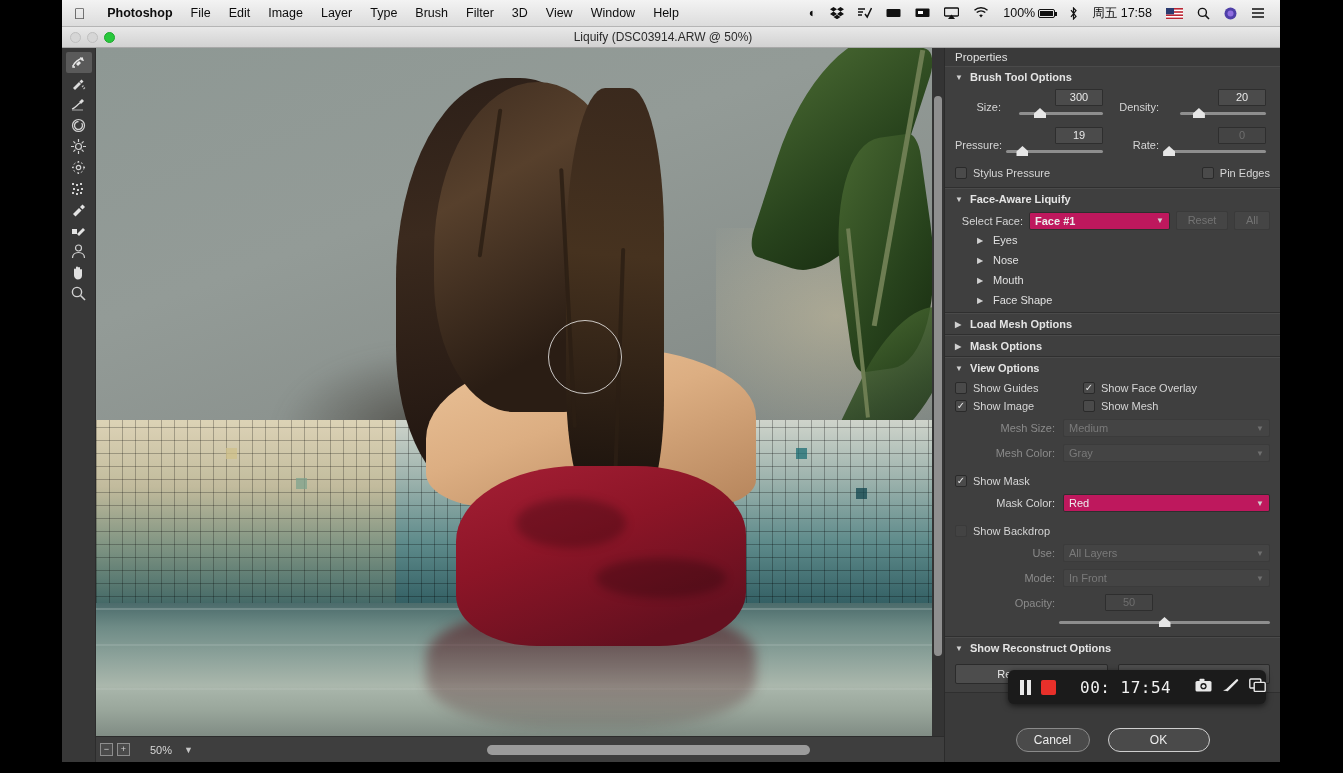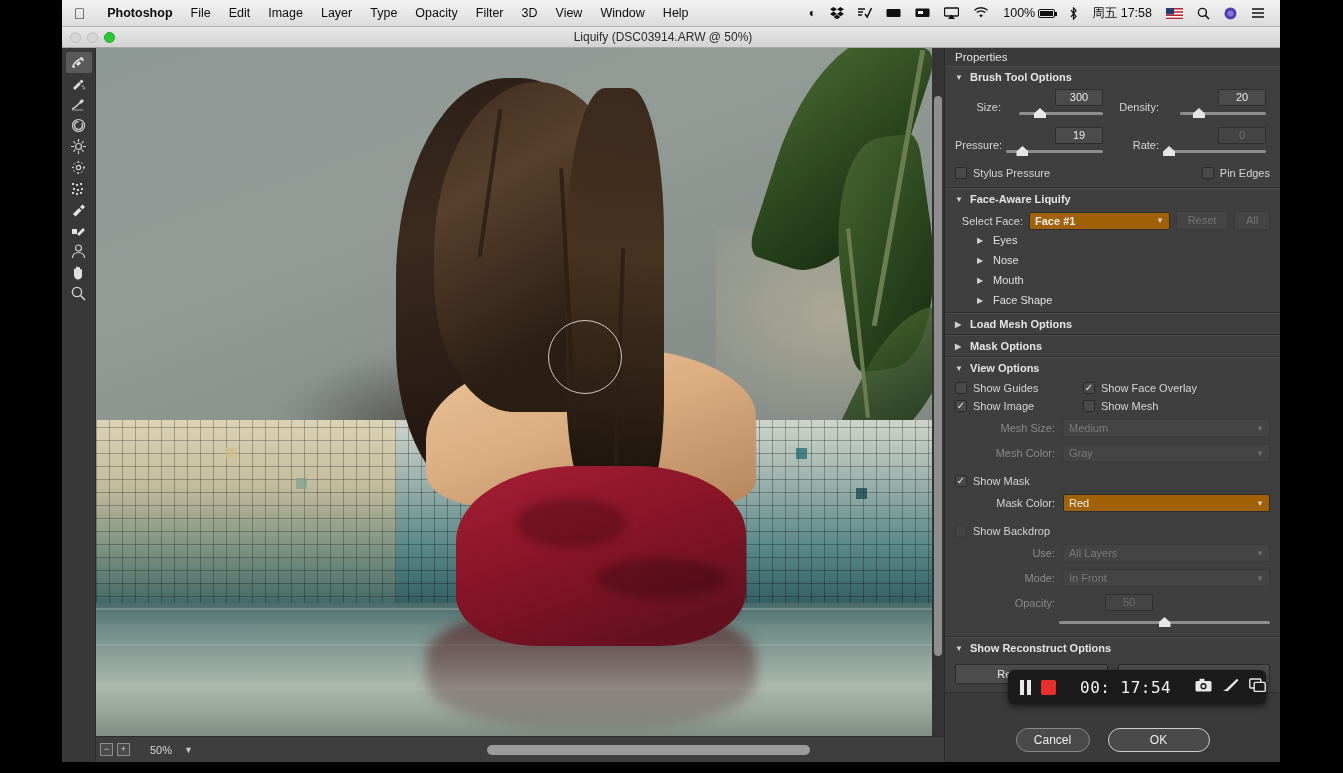--- a/index.html
+++ b/index.html
@@ -257,21 +257,21 @@
 
   .cb {
     width: 12px; height: 12px; background: #4a4a4a; border: 1px solid #2a2a2a;
     border-radius: 2px; display: inline-flex; align-items: center; justify-content: center;
     color: #e9e9e9; font-size: 10px; line-height: 10px;
   }
   .cb.dim { background: #434343; border-color: #3a3a3a; }
   .cbrow { display: flex; align-items: center; gap: 6px; }
 
   .select {
-    background: #a16207; border: 1px solid #2e2e2e; border-radius: 2px;
+    background: #be185d; border: 1px solid #2e2e2e; border-radius: 2px;
     height: 18px; display: flex; align-items: center; justify-content: space-between;
     padding: 0 5px; font-size: 11px; color: #ececec;
   }
   .select.dim { color: #7a7a7a; background: #444; border-color: #3b3b3b; }
   .select .chev { font-size: 8px; color: #cfcfcf; }
   .select.dim .chev { color: #6f6f6f; }
 
   .btn {
     background: #4d4d4d; border: 1px solid #2b2b2b; border-radius: 2px;
     height: 19px; line-height: 17px; text-align: center; font-size: 11px; color: #eaeaea;
@@ -318,21 +318,21 @@
 <div id="screen">
 
   <div id="menubar">
     <span class="apple"></span>
     <span class="mi bold">Photoshop</span>
     <span class="mi">File</span>
     <span class="mi">Edit</span>
     <span class="mi">Image</span>
     <span class="mi">Layer</span>
     <span class="mi">Type</span>
-    <span class="mi">Opacity</span>
+    <span class="mi">Brush</span>
     <span class="mi">Filter</span>
     <span class="mi">3D</span>
     <span class="mi">View</span>
     <span class="mi">Window</span>
     <span class="mi">Help</span>
     <span class="spacer"></span>
 
     <span class="status">◐</span>
     <span class="status">
       <svg width="14" height="12" viewBox="0 0 14 12">

